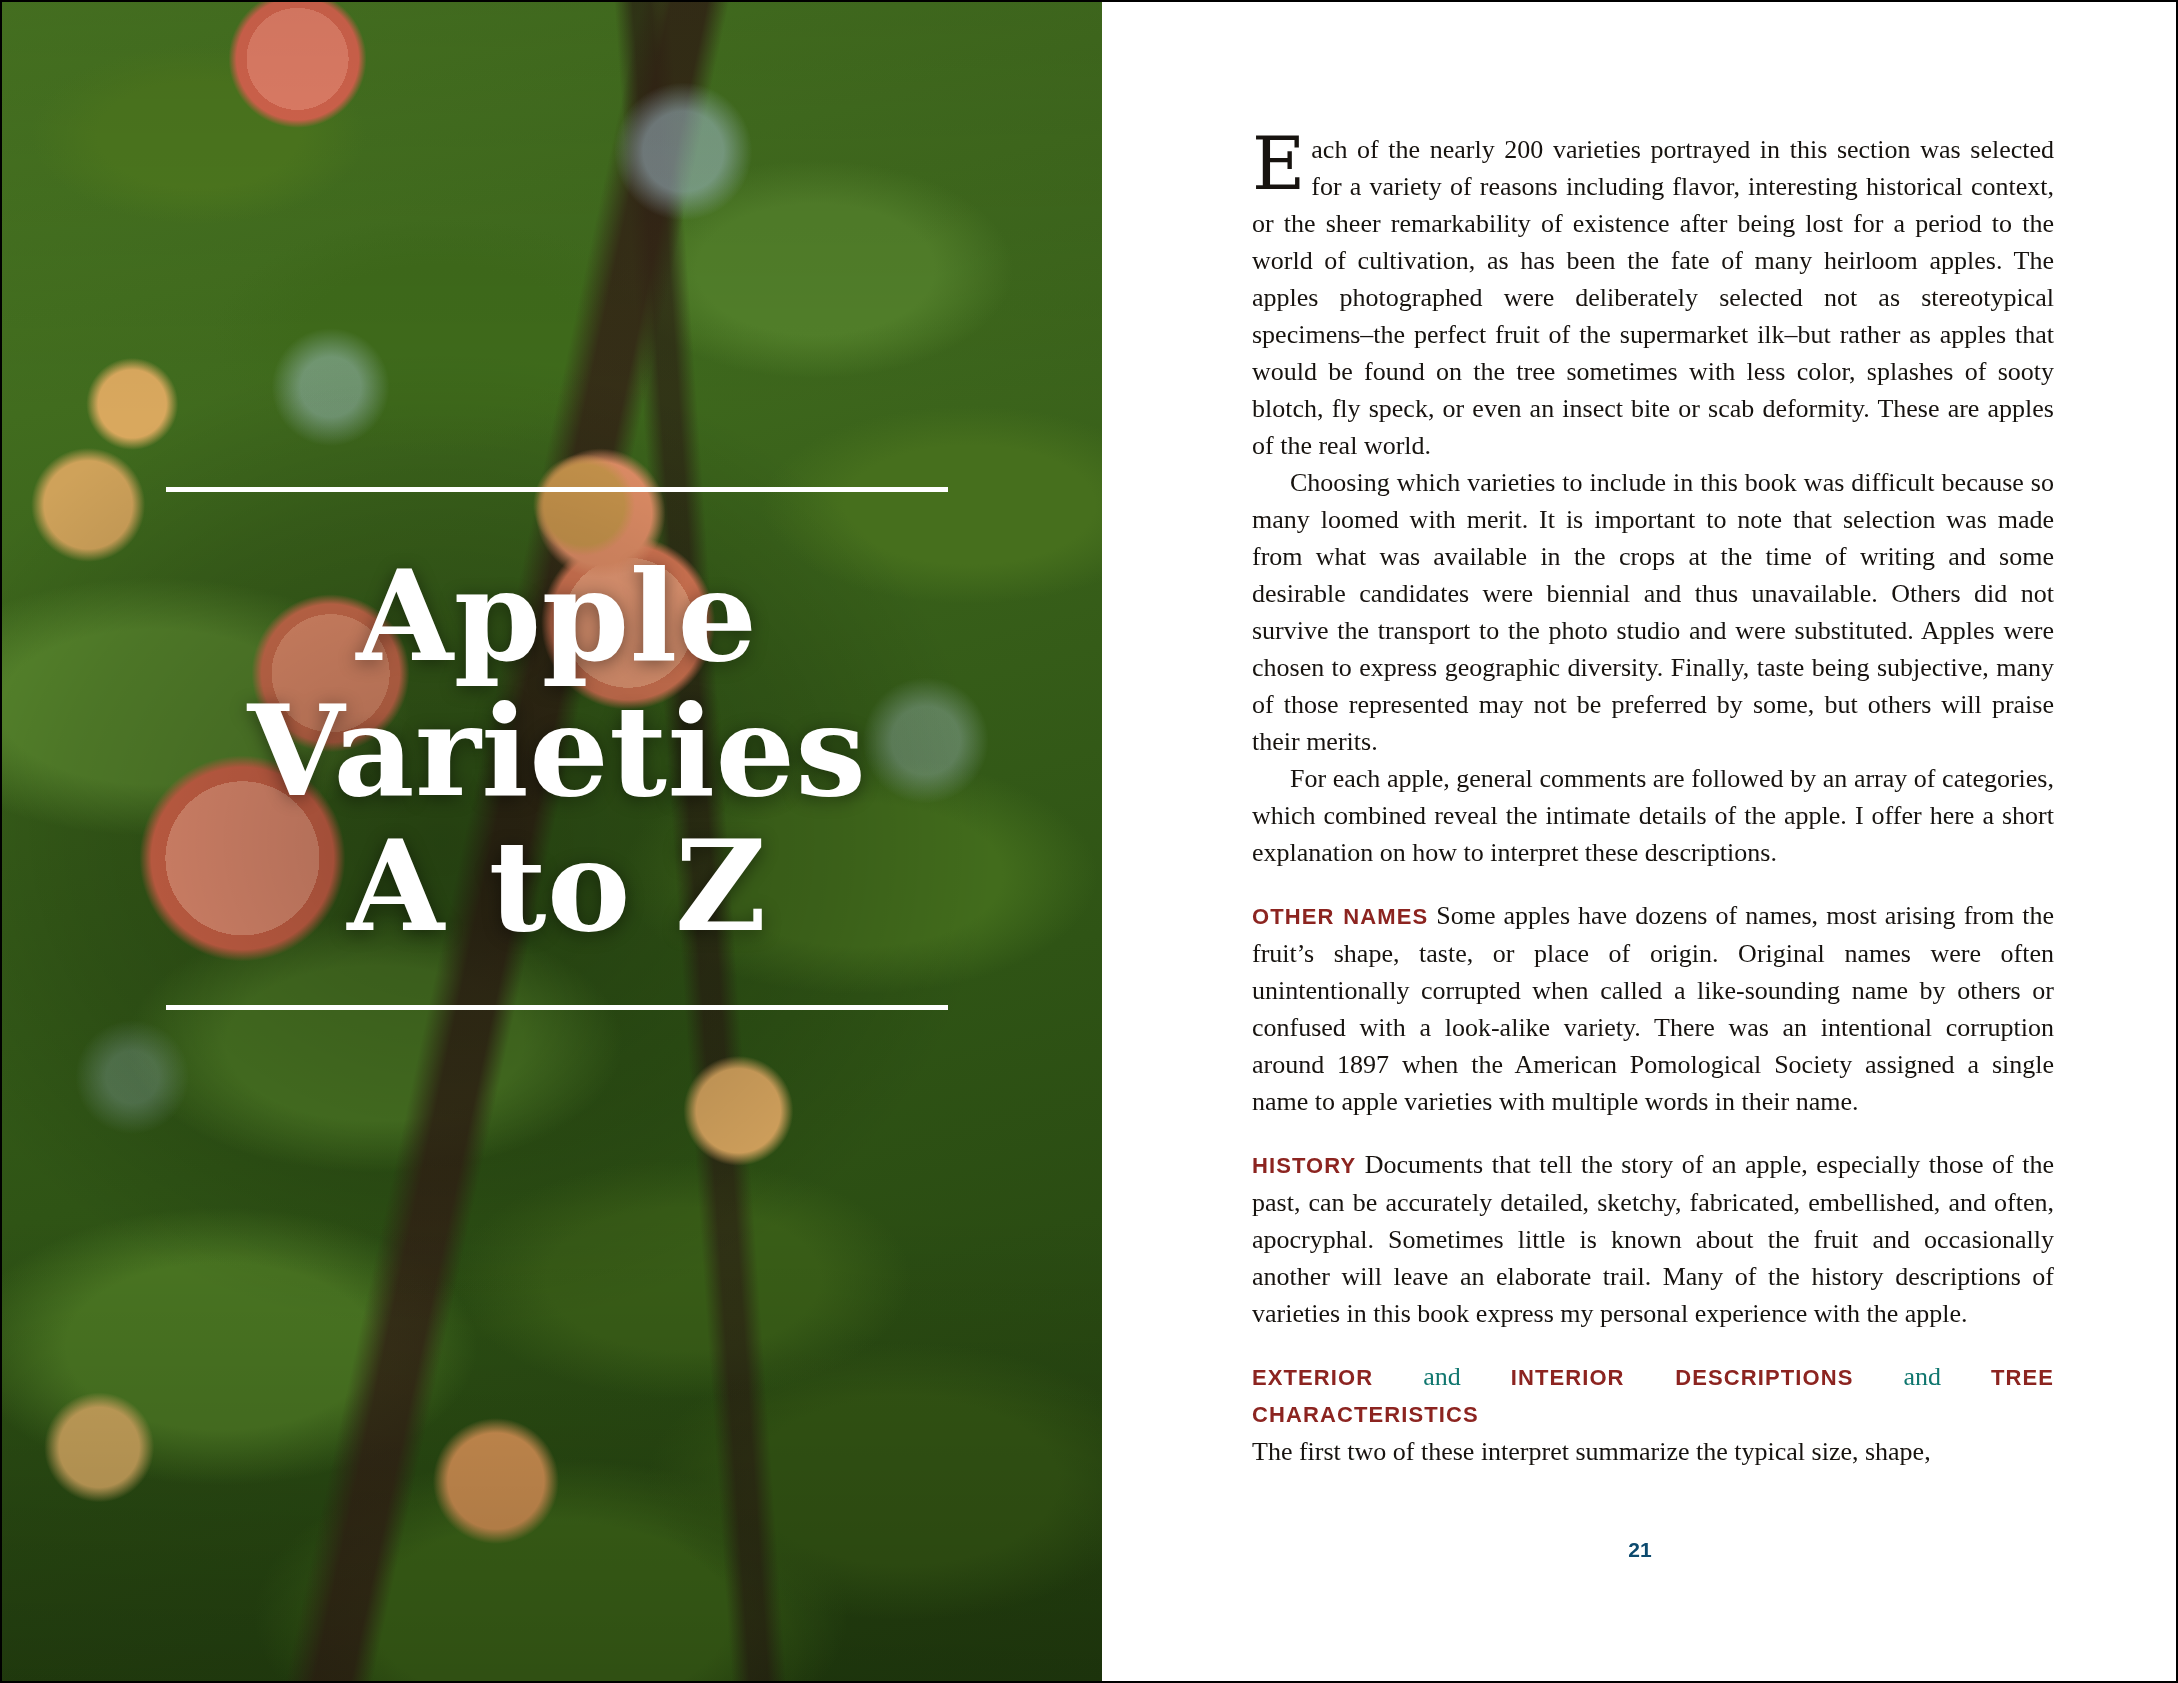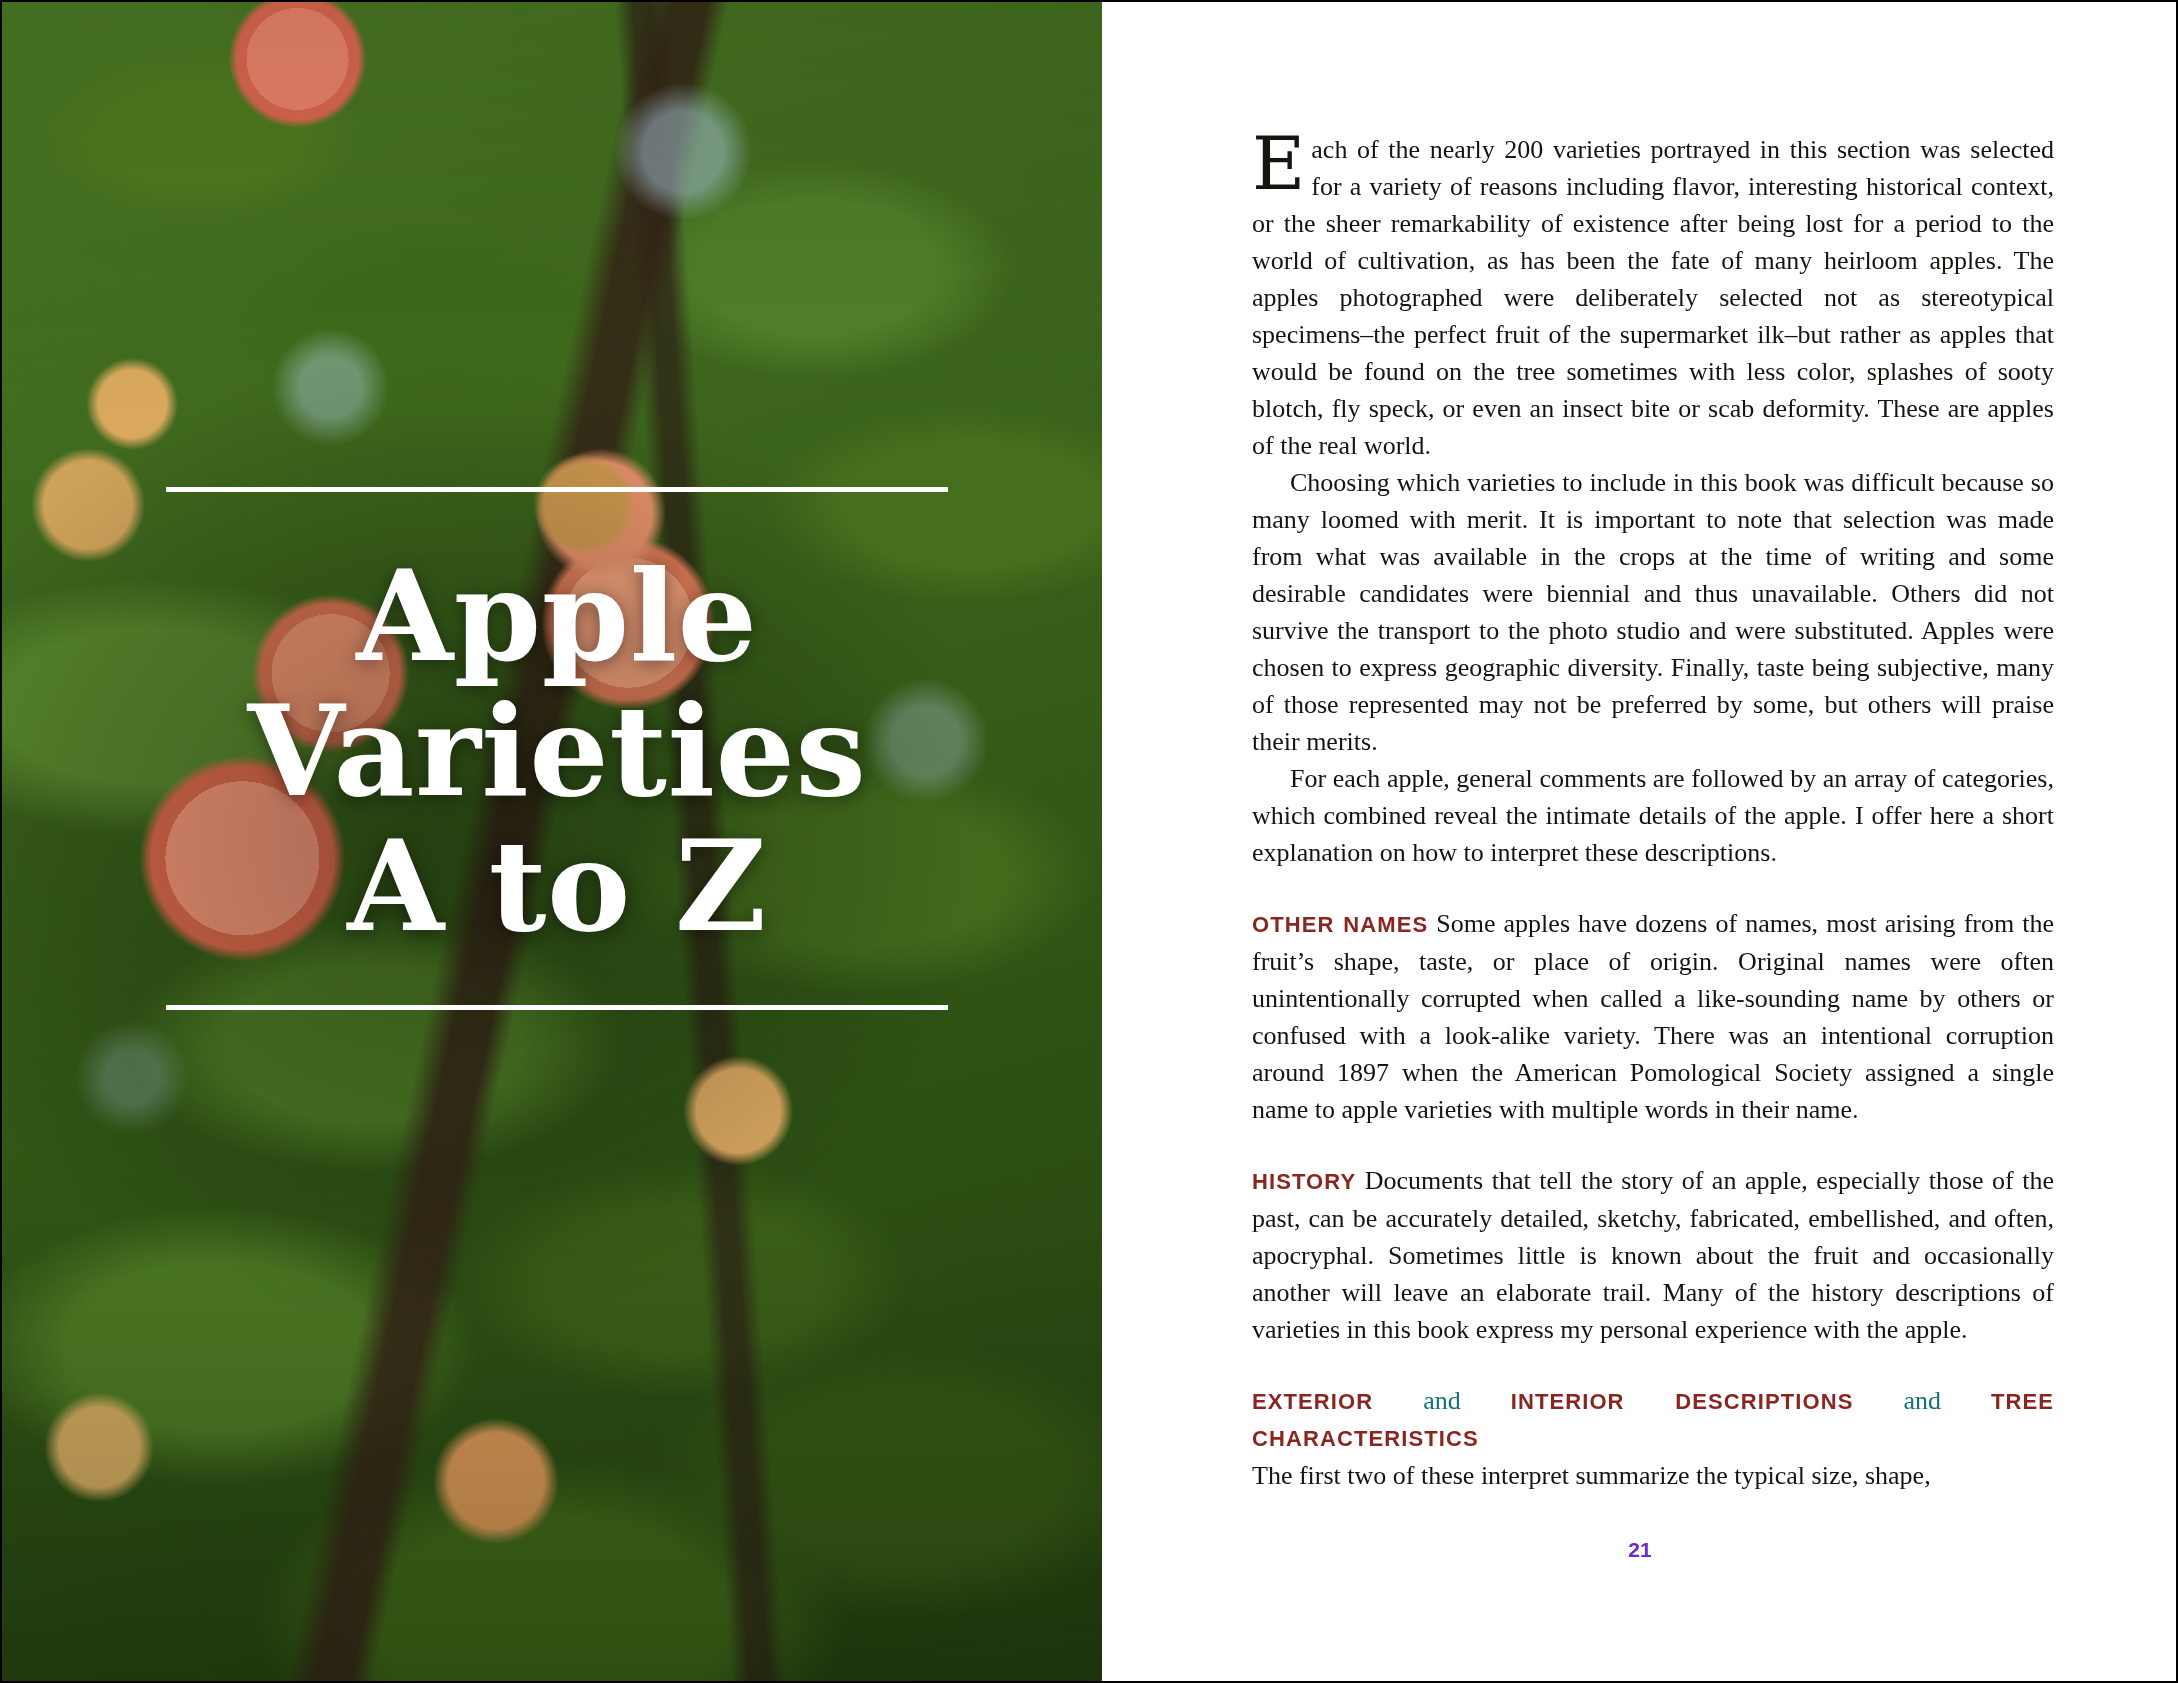--- a/index.html
+++ b/index.html
@@ -129,21 +129,21 @@
   p {
     margin: 0;
     font-size: 26px;
     line-height: 37px;
     color: #17130f;
     text-align: justify;
     -webkit-hyphens: auto;
     hyphens: auto;
   }
   p.indent { text-indent: 38px; }
-  p.gap { margin-top: 34px; }
+  p.gap { margin-top: 26px; }
   .dropcap-para { position: relative; }
   .dropcap {
     float: left;
     font-family: "DejaVu Serif", serif;
     font-size: 73px;
     line-height: 57px;
     padding: 4px 6px 0 0;
     color: #17130f;
   }
   .smallcaps-label {
@@ -172,21 +172,21 @@
   }
   .folio {
     position: absolute;
     left: 0;
     top: 1538px;
     width: 1076px;
     text-align: center;
     font-family: "Liberation Sans", sans-serif;
     font-weight: 700;
     font-size: 21px;
-    color: #6d28d9;
+    color: #0c4a6e;
   }
   .page-border {
     position: absolute;
     inset: 0;
     border: 2px solid #000000;
     pointer-events: none;
     box-sizing: border-box;
   }
 </style>
 </head>

